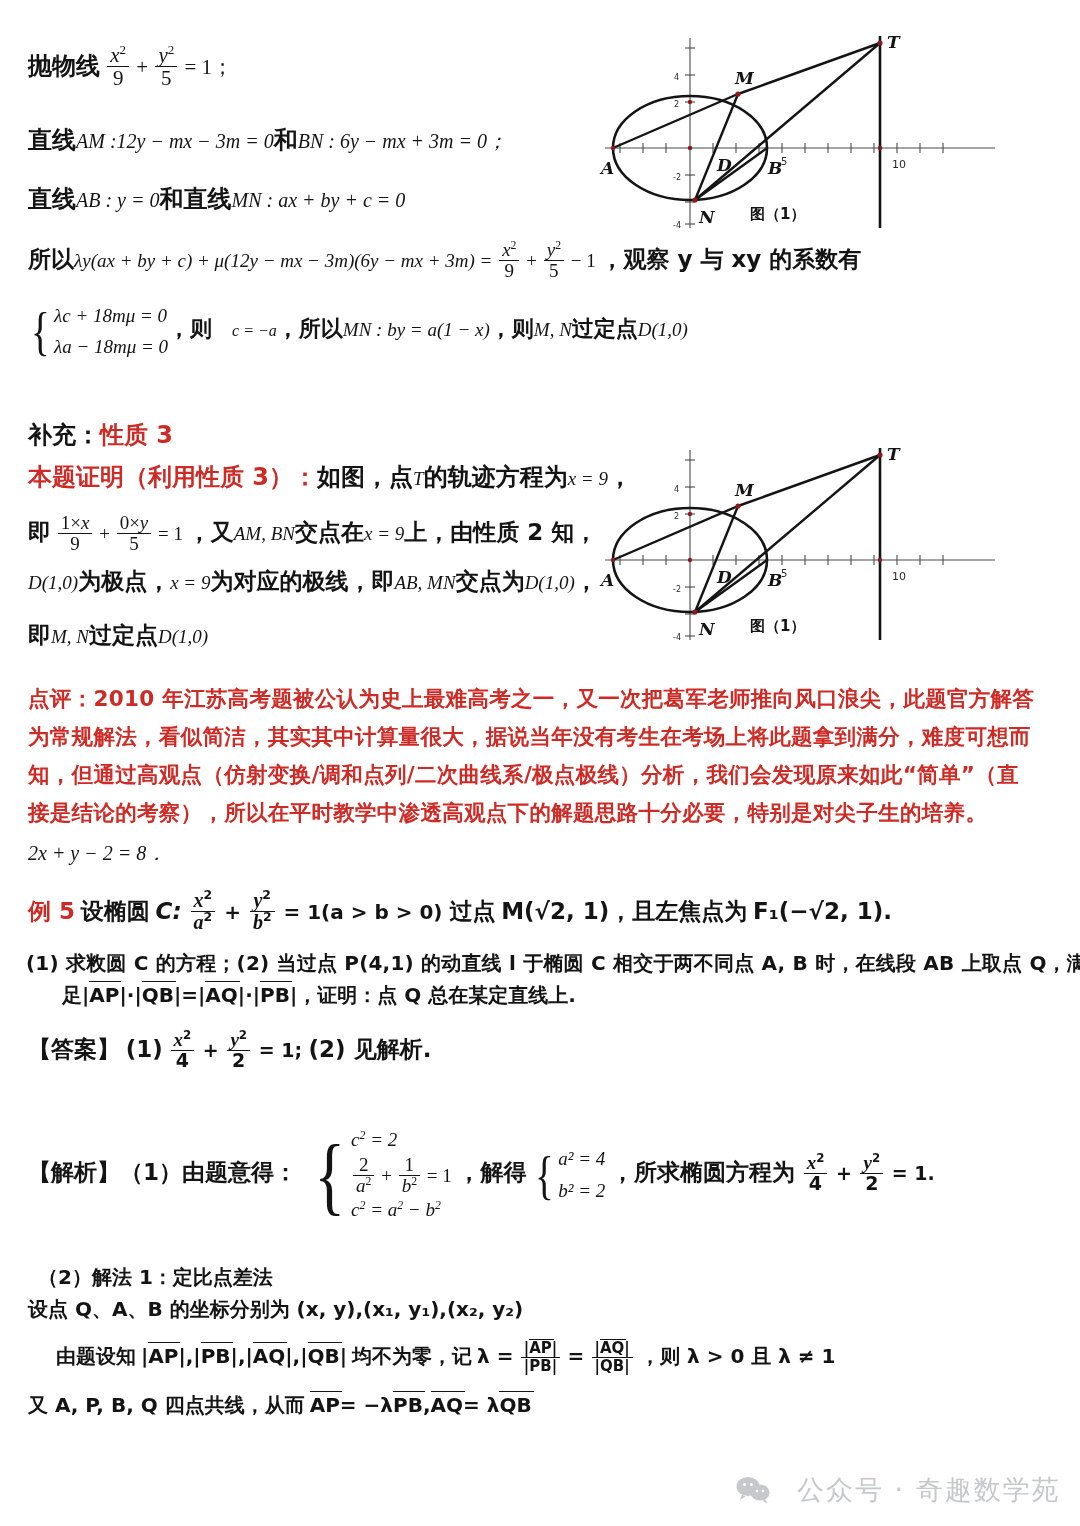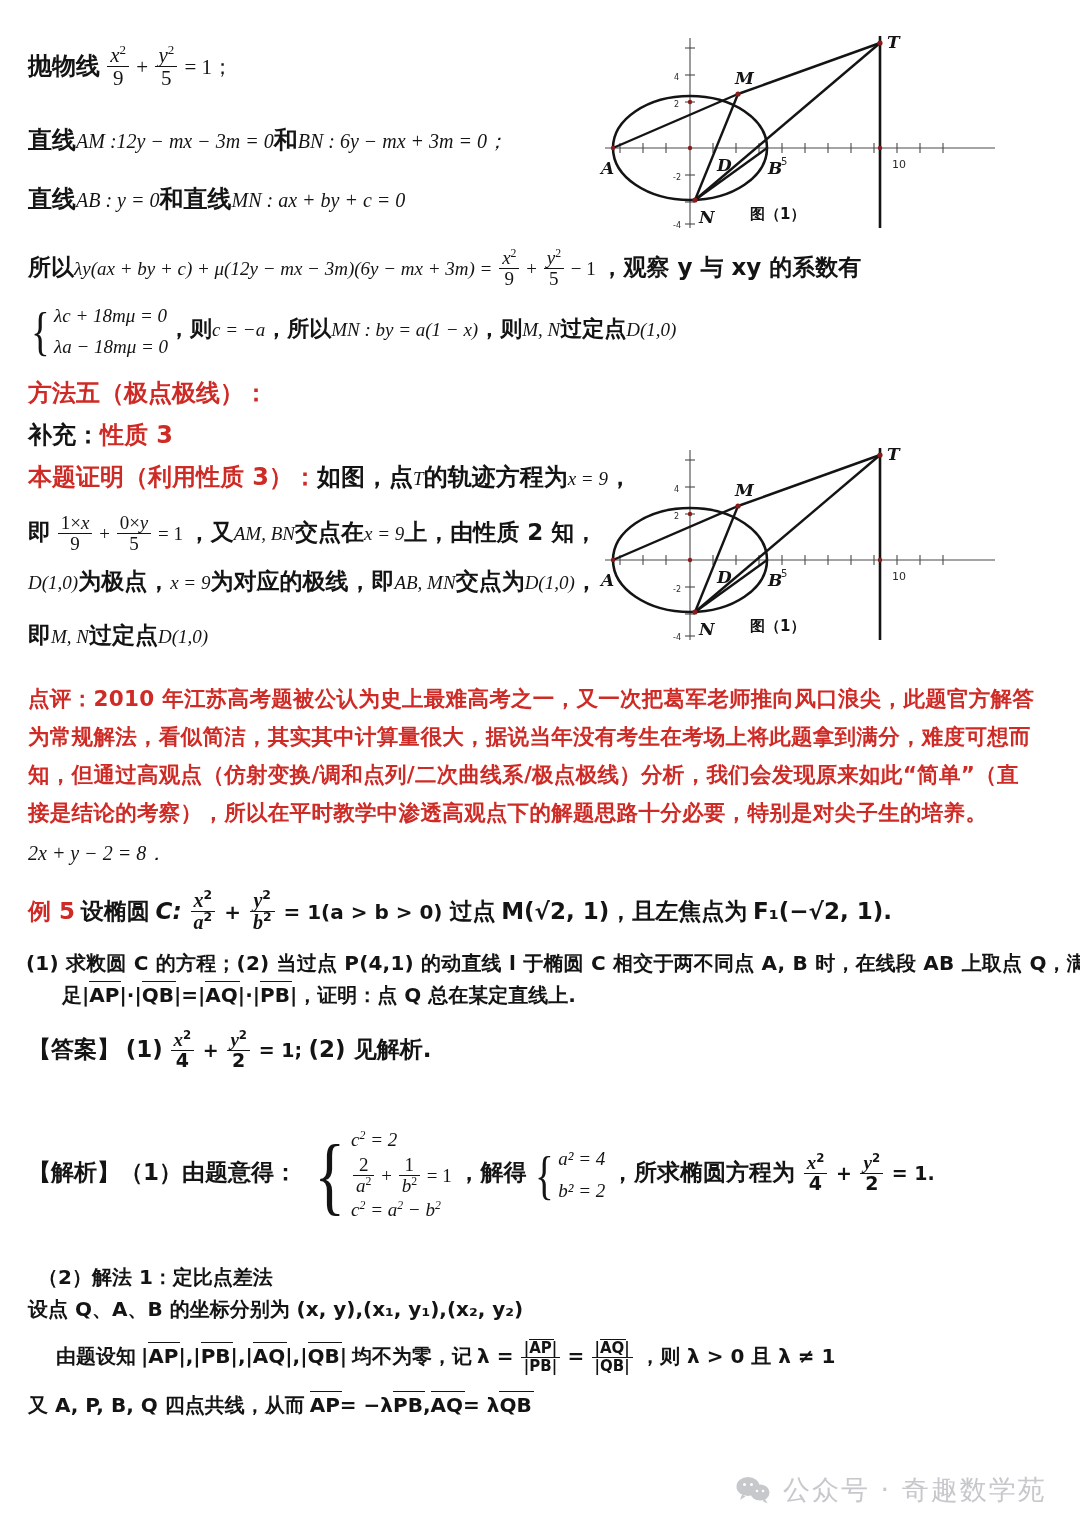--- a/index.html
+++ b/index.html
@@ -31,21 +31,21 @@
 
   
   .vec{position:relative;display:inline-block;padding-top:1px;}
   .vec::after{content:"";position:absolute;left:0;right:-2px;top:-1px;height:1.4px;background:currentColor;}
 
   
   .fig{position:absolute;}
   .figcap{position:absolute;font-family:"DejaVu Sans",sans-serif;font-weight:bold;font-size:15px;color:#141414;}
 
   
-  .footer{position:absolute;display:flex;align-items:center;gap:12px;color:#c6c8cc;}
+  .footer{position:absolute;display:flex;align-items:center;gap:26px;color:#c6c8cc;}
   .footer .wtxt{font-family:"DejaVu Sans","Liberation Sans",sans-serif;font-size:27px;letter-spacing:2px;}
 </style>
 </head>
 <body>
 
 <div class="page">
 
   <div class="line" style="left:28px;top:44px;font-size:24px;">
     <span class="cn bk">抛物线</span><span class="bk" style="font-size:21px;">
       <span class="frac"><span class="num"><i class="mi">x</i><sup class="s">2</sup></span><span class="den">9</span></span>
@@ -56,40 +56,39 @@
   </div>
 
   <div class="line" style="left:28px;top:124px;font-size:24px;">
     <span class="cn bk">直线</span><span class="it bk" style="font-size:20px;text-align:right;">AM :12y − mx − 3m = 0</span><span class="cn bk">和</span><span class="it bk" style="font-size:20px;">BN : 6y − mx + 3m = 0；</span>
   </div>
 
   <div class="line" style="left:28px;top:183px;font-size:24px;">
     <span class="cn bk">直线</span><span class="it bk" style="font-size:20px;">AB : y = 0</span><span class="cn bk">和直线</span><span class="it bk" style="font-size:20px;">MN : ax + by + c = 0</span>
   </div>
 
-  <div class="line" style="left:28px;top:240px;font-size:23px;margin-top:8px;">
+  <div class="line" style="left:28px;top:240px;font-size:23px;">
     <span class="cn bk">所以</span><span class="it bk" style="font-size:19px;">λy(ax + by + c) + μ(12y − mx − 3m)(6y − mx + 3m) =</span><span class="bk" style="font-size:19px;">
       <span class="frac"><span class="num"><i class="mi">x</i><sup class="s">2</sup></span><span class="den">9</span></span>
       +
       <span class="frac"><span class="num"><i class="mi">y</i><sup class="s">2</sup></span><span class="den">5</span></span>
       <span>− 1</span>
     </span><span class="cn bk" style="font-size:23px;">，观察 y 与 xy 的系数有</span>
   </div>
 
   <div class="line" style="left:28px;top:300px;font-size:22px;">
     <span class="sys bk">
       <span class="brace" style="font-size:52px;font-weight:300;">{</span>
       <span class="rows" style="font-size:19px;">
         <span class="it" style="display:block;">λc + 18mμ = 0</span>
         <span class="it" style="display:block;">λa − 18mμ = 0</span>
       </span>
-    </span><span class="cn bk">，则</span><span class="it bk" style="font-size:19px;">c = −a</span><span class="cn bk">，所以</span><span class="it bk" style="font-size:19px;">MN : by = a(1 − x)</span><span class="cn bk">，则</span><span class="it bk" style="font-size:19px;">M, N</span><span class="cn bk">过定点</span><span class="it bk" style="font-size:19px;">D(1,0)</span>
-  </div>
-
-  <div class="line cn red" style="left:28px;top:377px;font-size:24px;">方法五（极点极线）：</div>
+    </span><span class="cn bk">，则</span><span class="it bk" style="font-size:16px;margin-left:20px;">c = −a</span><span class="cn bk">，所以</span><span class="it bk" style="font-size:19px;">MN : by = a(1 − x)</span><span class="cn bk">，则</span><span class="it bk" style="font-size:19px;">M, N</span><span class="cn bk">过定点</span><span class="it bk" style="font-size:19px;">D(1,0)</span>
+  </div>
+
 
   <div class="line" style="left:28px;top:419px;font-size:24px;">
     <span class="cn bk">补充：</span><span class="cn red">性质 3</span>
   </div>
 
   <div class="line" style="left:28px;top:461px;font-size:24px;">
     <span class="cn red">本题证明（利用性质 3）：</span><span class="cn bk">如图，点</span><span class="it bk" style="font-size:19px;">T</span><span class="cn bk">的轨迹方程为</span><span class="it bk" style="font-size:19px;">x = 9</span><span class="cn bk">，</span>
   </div>
 
   <div class="line" style="left:28px;top:513px;font-size:23px;">

